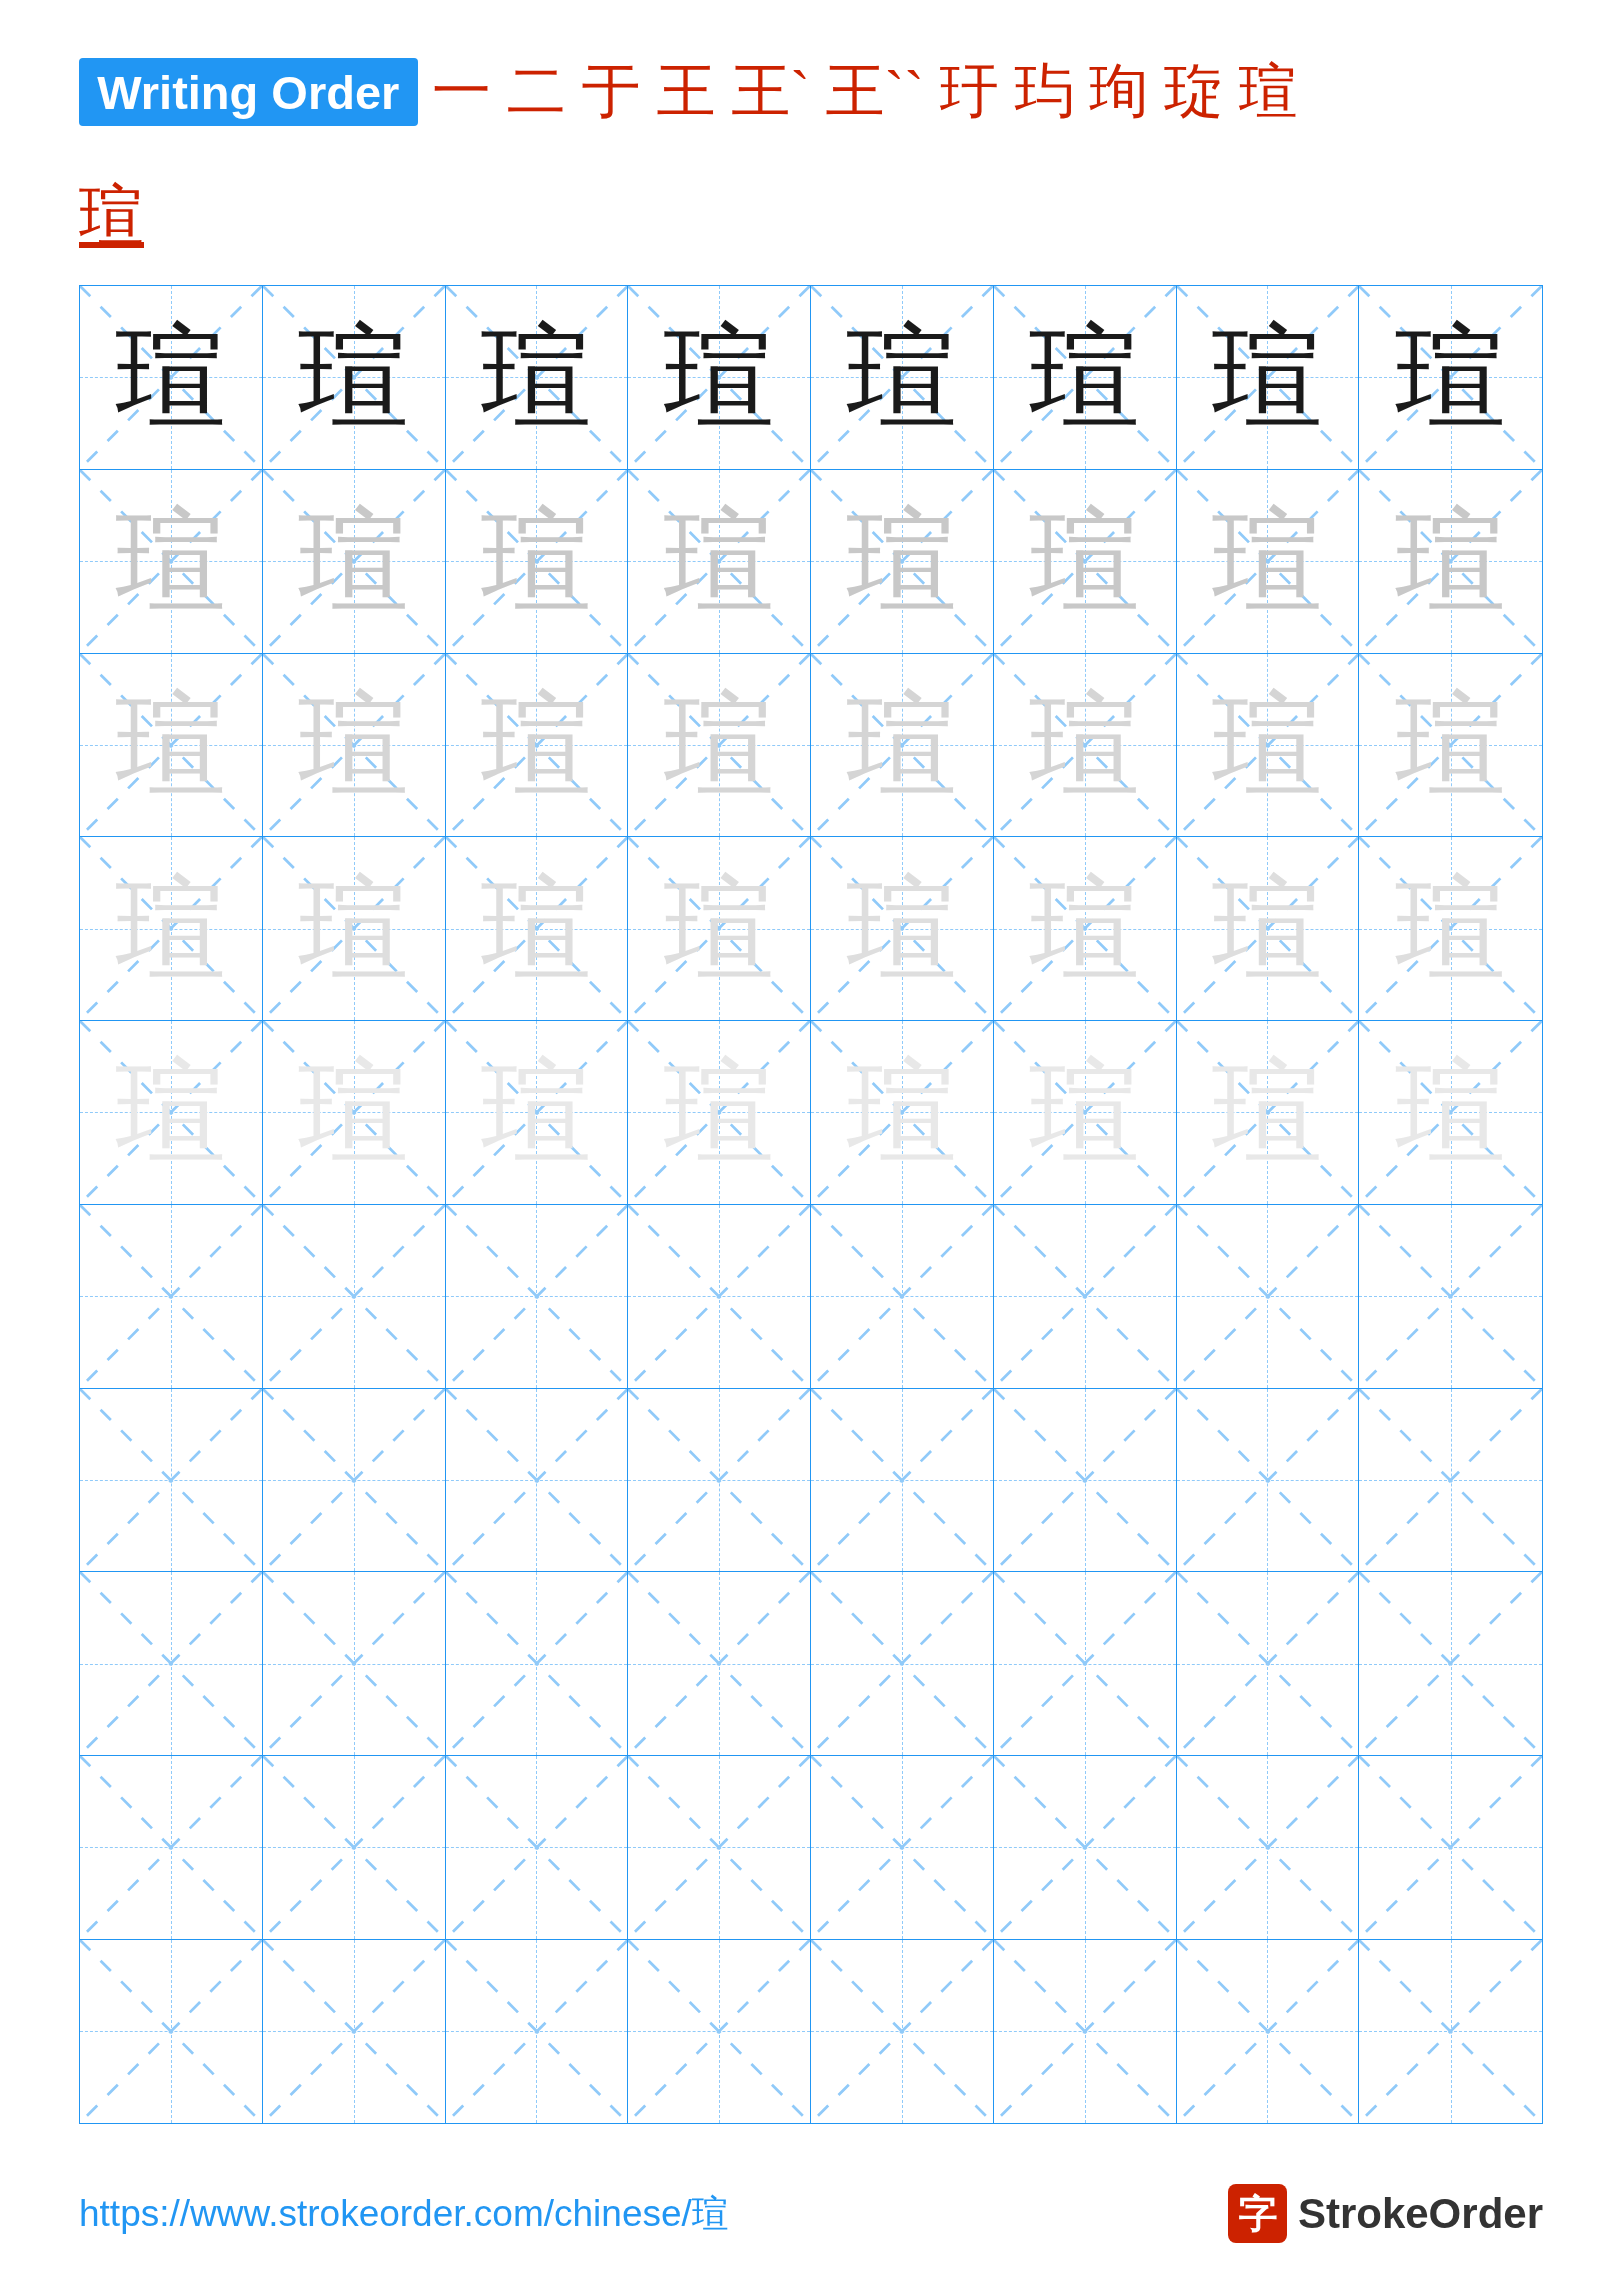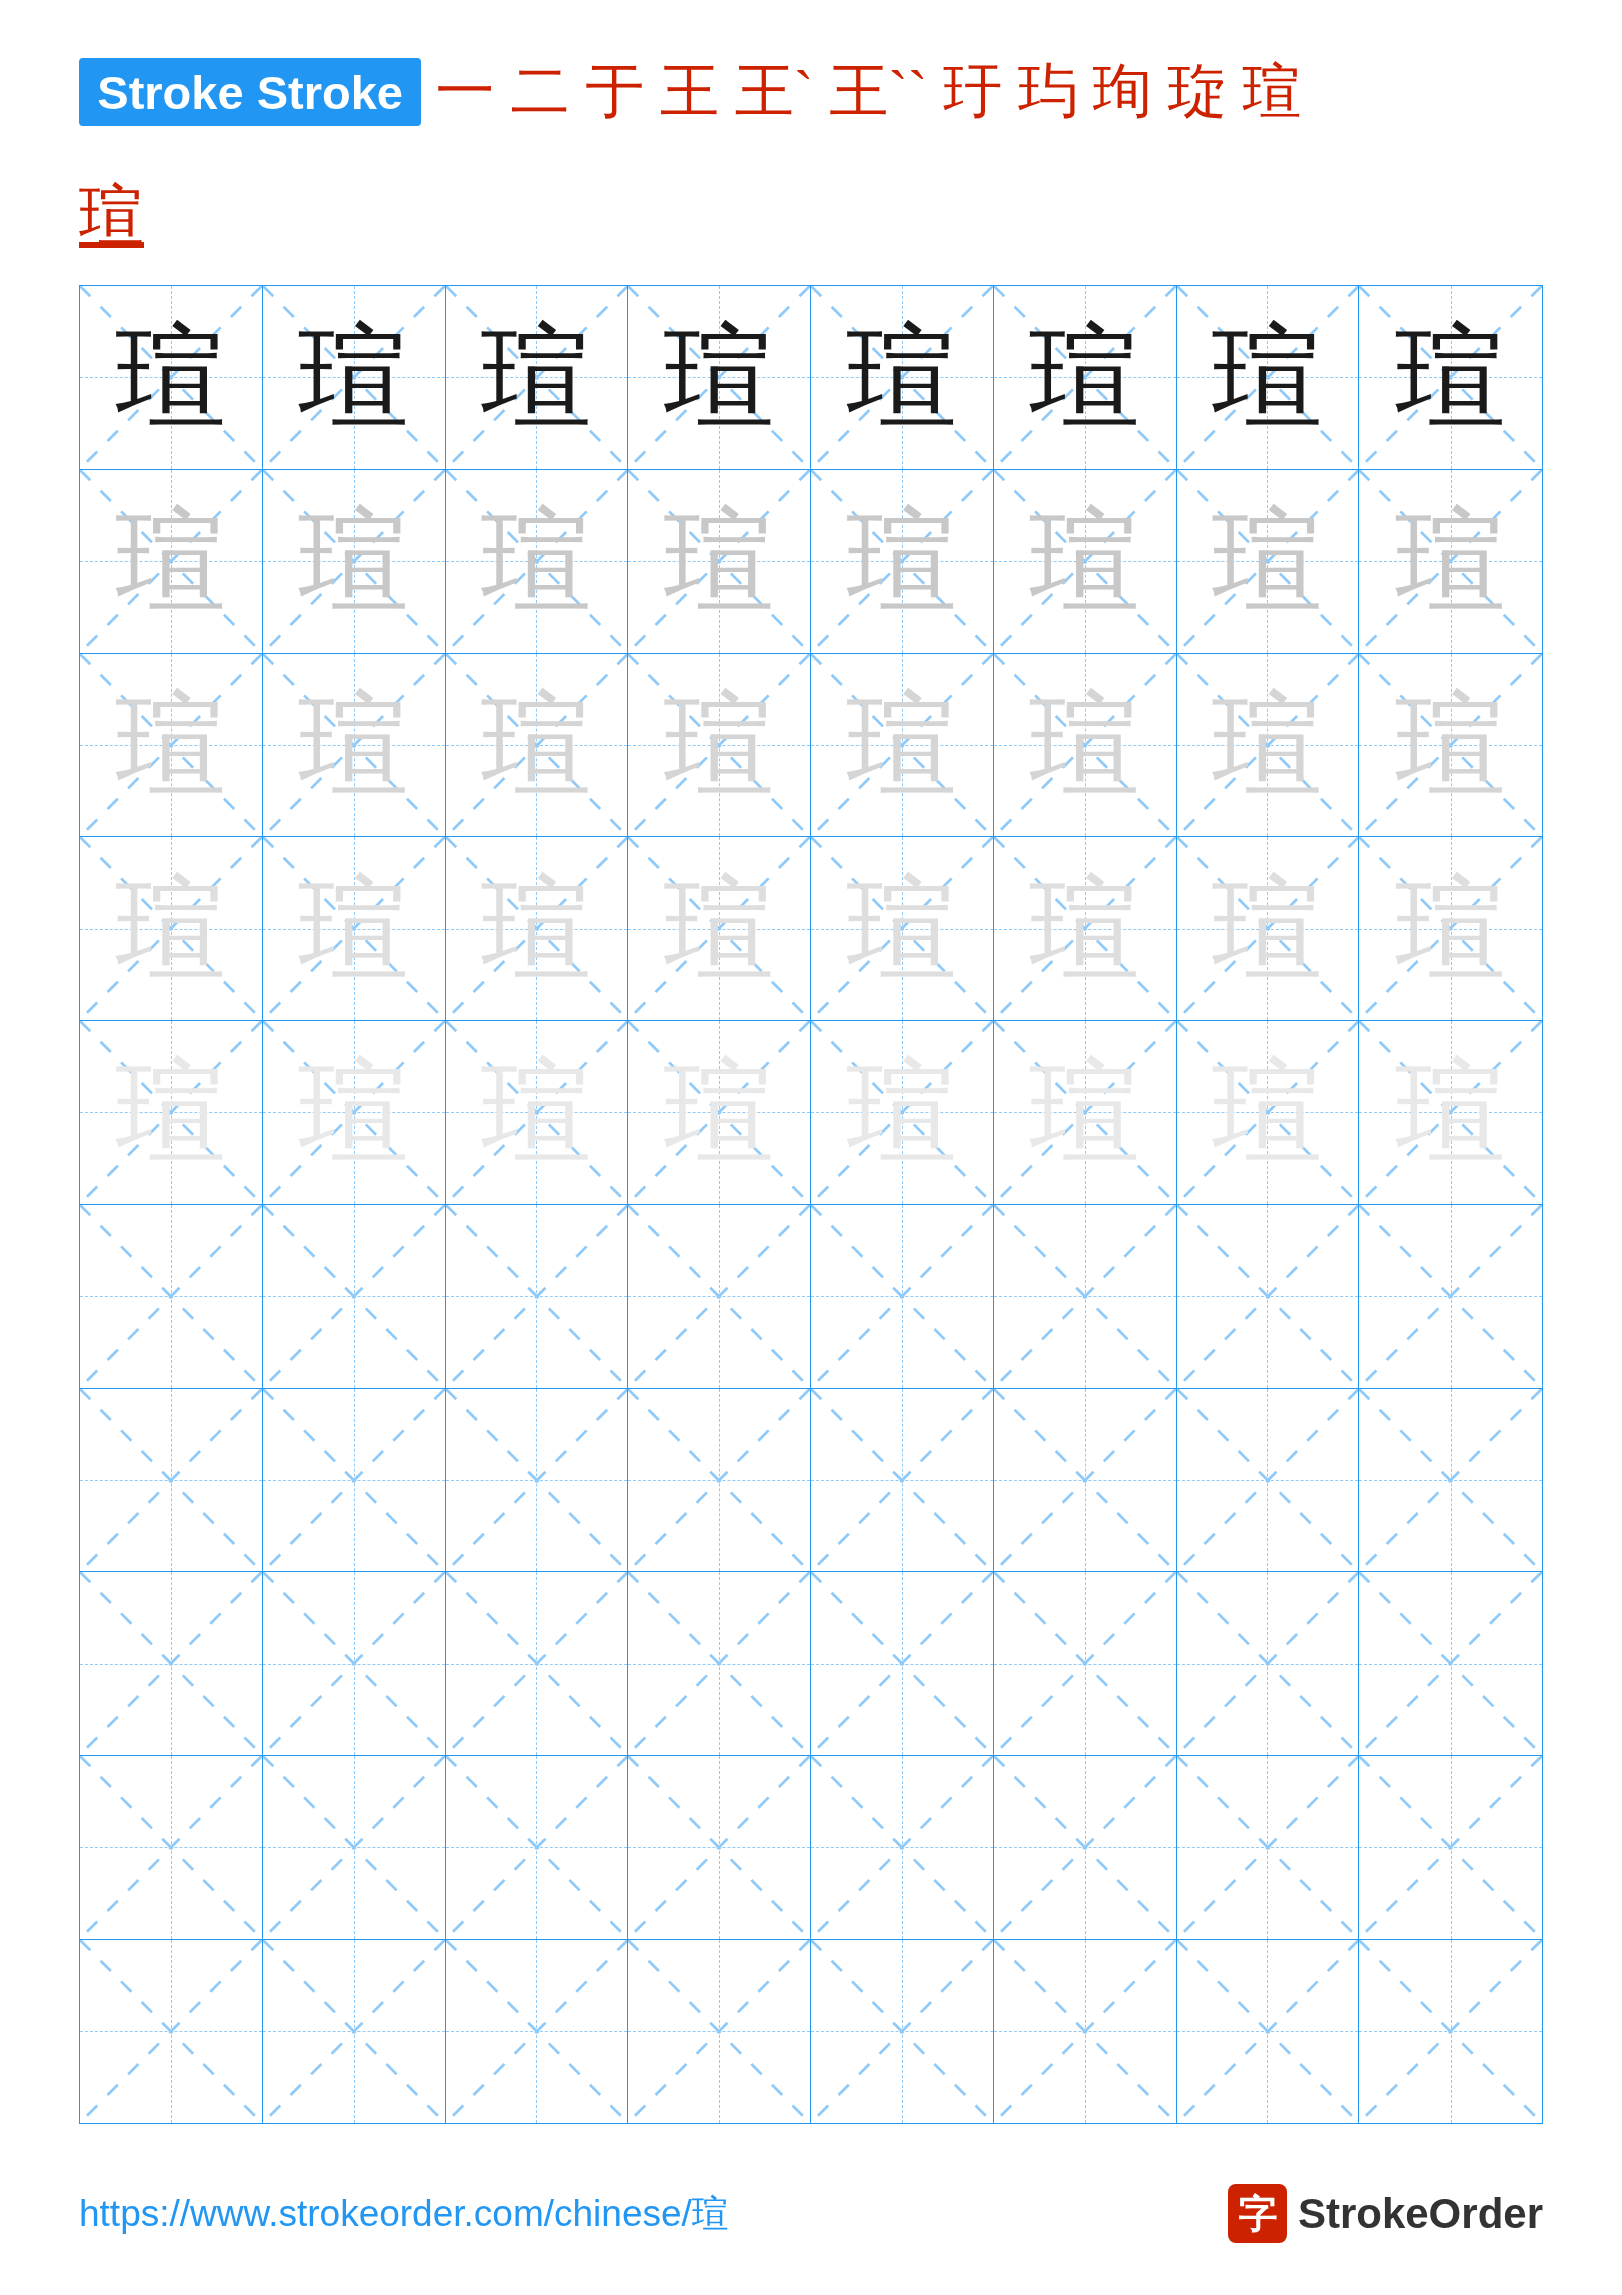--- a/index.html
+++ b/index.html
@@ -194,21 +194,21 @@
       font-weight: bold;
     }
   </style>
 </head>
 <body>
 
 <div class="page">
 
 
   <div class="stroke-order-section">
-    <span class="stroke-order-label">Stroke Stroke</span>
+    <span class="stroke-order-label">Writing Order</span>
     <div class="stroke-order-chars">
       <span class="stroke-char">一</span>
       <span class="stroke-char">二</span>
       <span class="stroke-char">于</span>
       <span class="stroke-char">王</span>
       <span class="stroke-char">王`</span>
       <span class="stroke-char">王``</span>
       <span class="stroke-char">玗</span>
       <span class="stroke-char">玙</span>
       <span class="stroke-char">珣</span>

